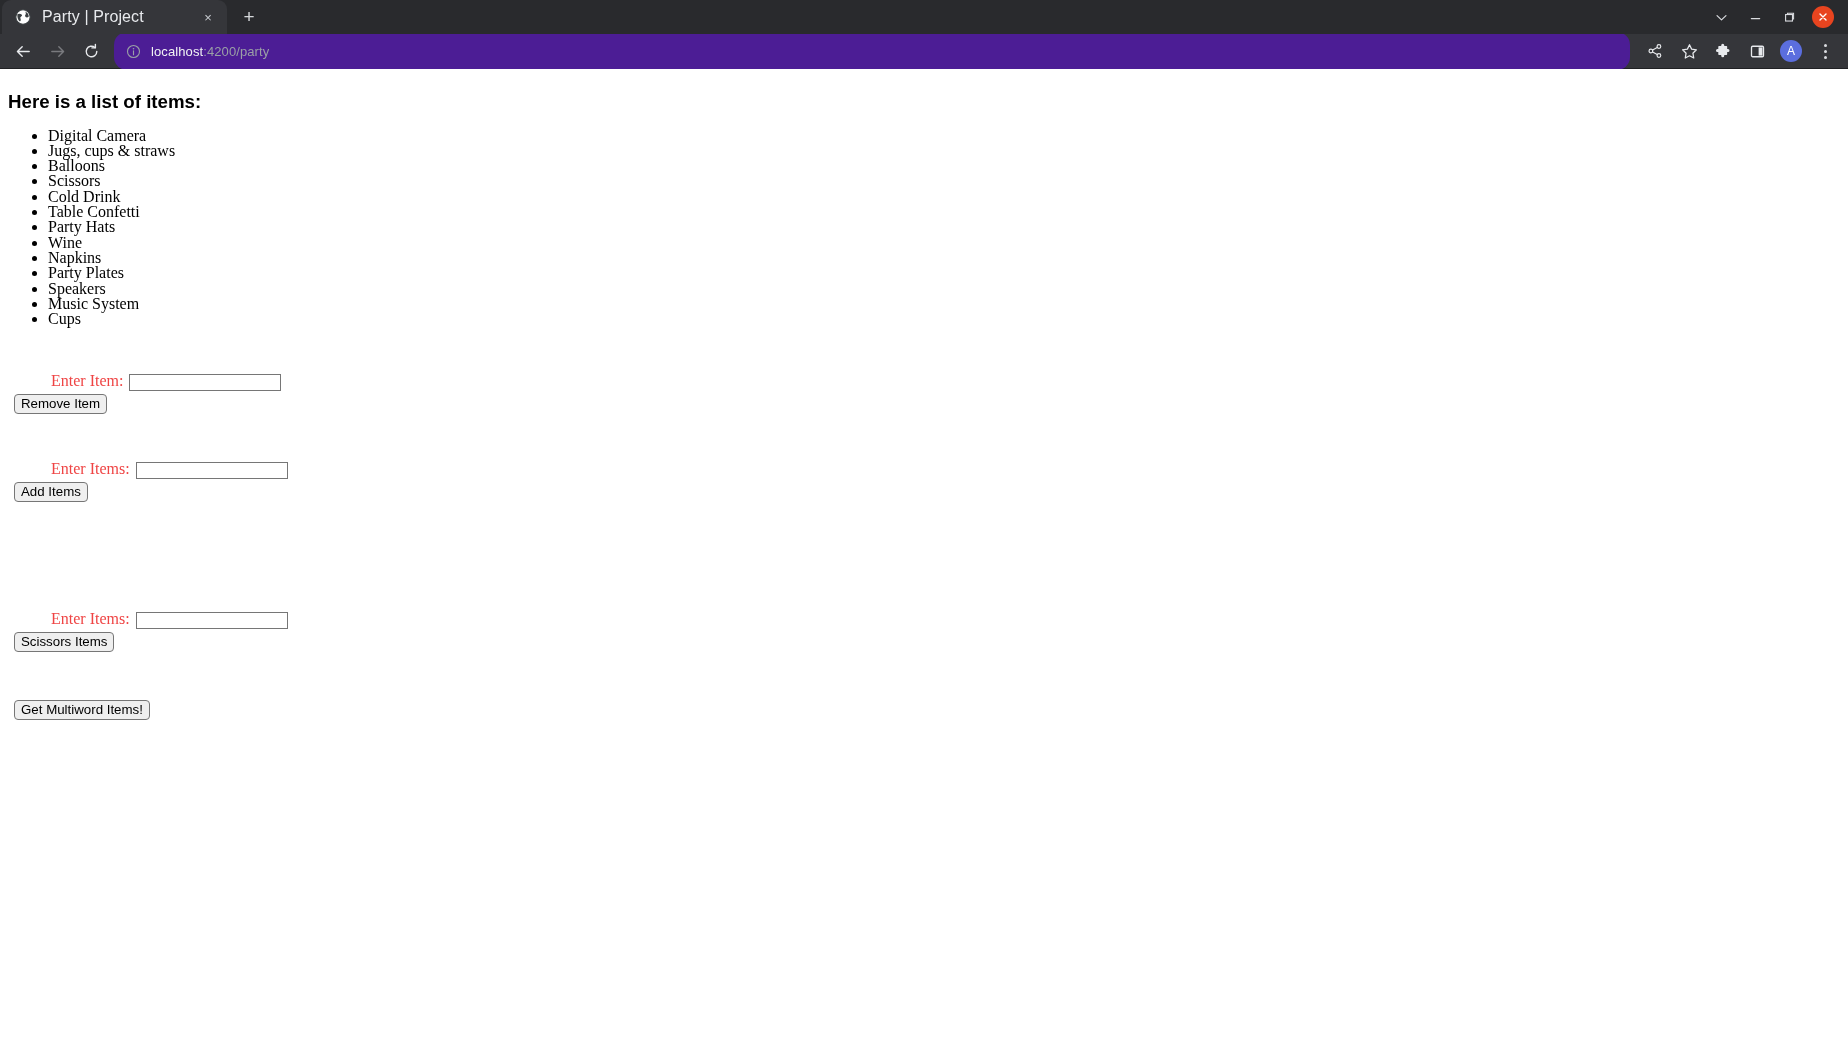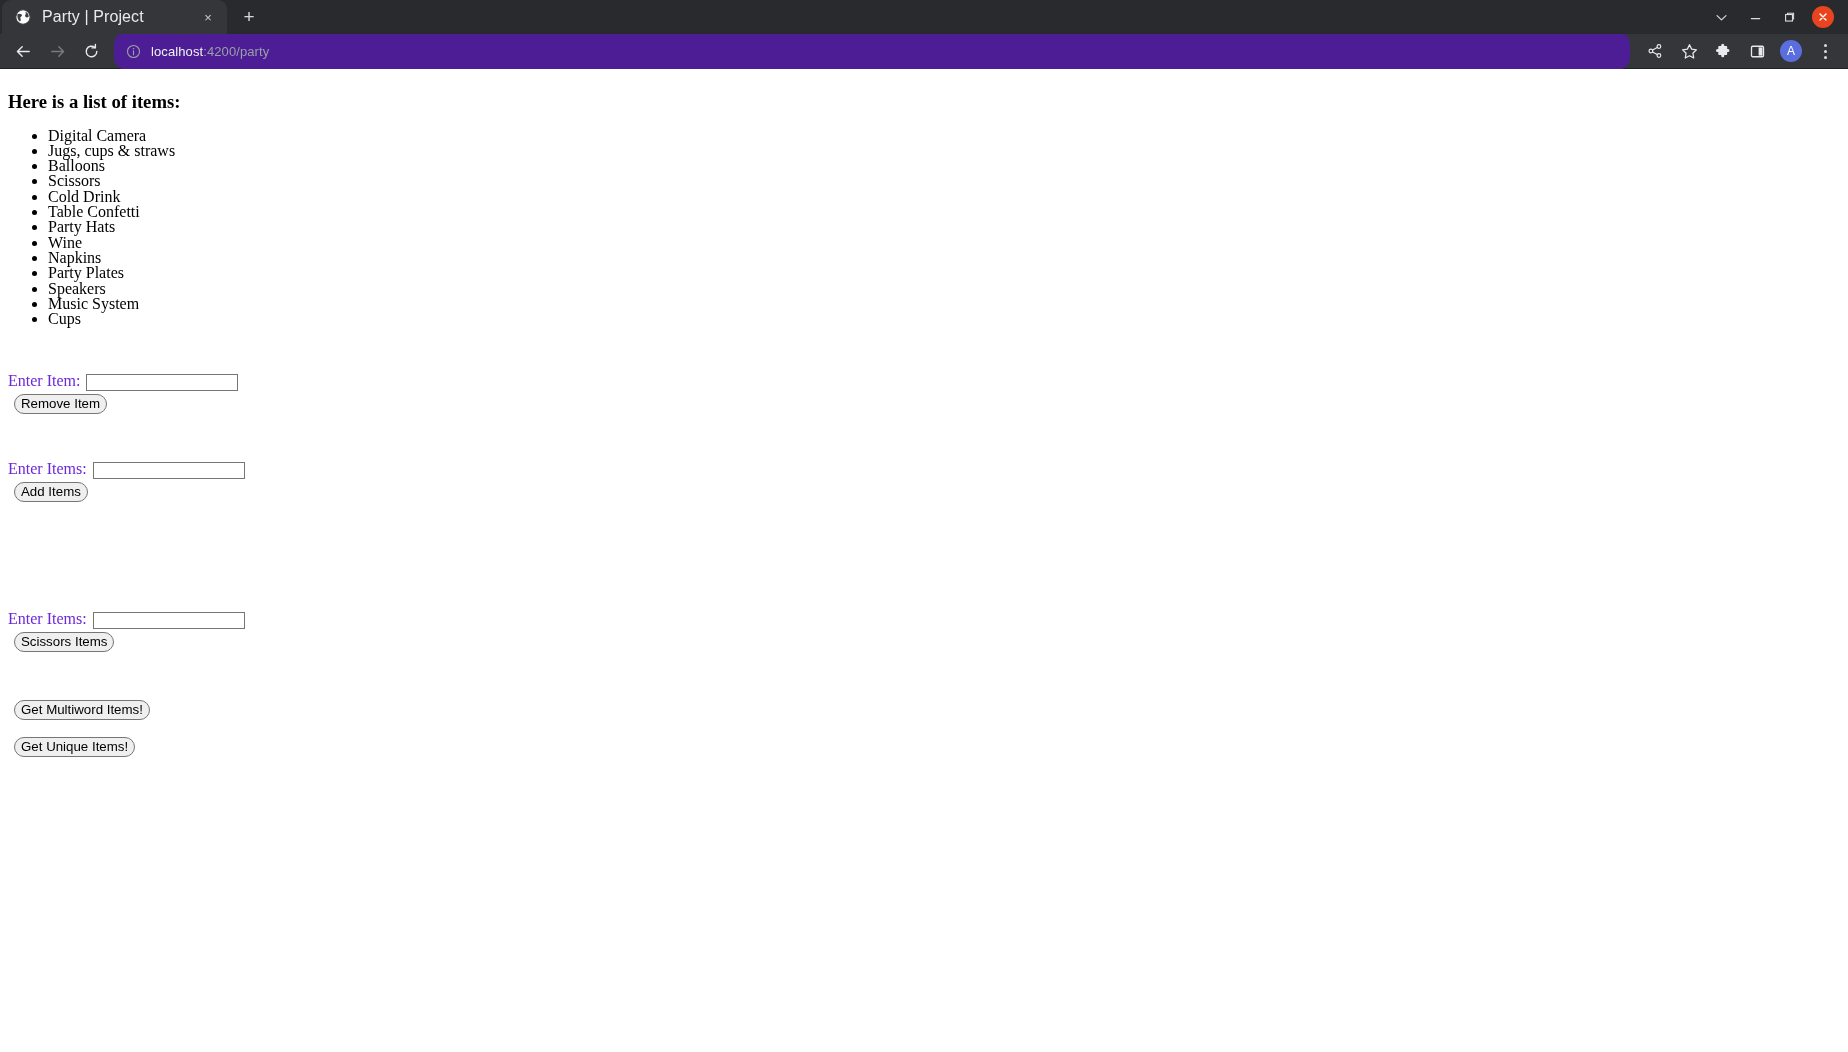--- a/index.html
+++ b/index.html
@@ -226,21 +226,21 @@
 
   .page {
     padding: 8px;
     box-sizing: border-box;
     font-family: "Liberation Serif", serif;
     color: #000000;
     font-size: 16px;
   }
 
   h3.page-heading {
-    font-family: Liberation Serif, serif;
+    font-family: Liberation Sans, sans-serif;
     font-size: 18.7px;
     font-weight: bold;
     margin: 15px 0 15px 0;
     line-height: 1.1;
   }
 
   ul.items-list {
     margin: 15px 0 15px 0;
     padding-left: 40px;
     list-style-type: disc;
@@ -266,21 +266,22 @@
     font-family: "Liberation Serif", serif;
     font-size: 16px;
     line-height: 18px;
     white-space: nowrap;
     margin-bottom: 0;
   }
 
   .field-label {
     font-family: "Liberation Serif", serif;
     font-size: 16px;
-    color: #6d28d9;
+    color: #ef4444;
+    margin-left: 43px;
   }
 
   input.text-input {
     font-family: "Liberation Sans", sans-serif;
     font-size: 13.3px;
     width: 152px;
     height: 17px;
     padding: 1px 2px;
     margin: 0 0 0 2px;
     border: 1px solid #767676;
@@ -290,21 +291,21 @@
     color: #000;
     border-radius: 0;
   }
 
   button.std-btn {
     font-family: "Liberation Sans", sans-serif;
     font-size: 13.3px;
     color: #000000;
     background: #efefef;
     border: 1px solid #767676;
-    border-radius: 10px;
+    border-radius: 4px;
     padding: 1px 6px 2px 6px;
     margin: 2px 0 0 6px;
     line-height: normal;
     cursor: default;
   }
 
   .btn-row { margin-top: 1px; }
 </style>
 </head>
 <body>
@@ -494,19 +495,16 @@
           <button class="std-btn">Scissors Items</button>
         </div>
       </div>
 
       <div class="spacer-p"></div>
 
       <div class="form-group">
         <button class="std-btn">Get Multiword Items!</button>
       </div>
 
-      <div class="form-group">
-        <button class="std-btn">Get Unique Items!</button>
-      </div>
 
     </div>
   </div>
 </div>
 
 </body></html>

